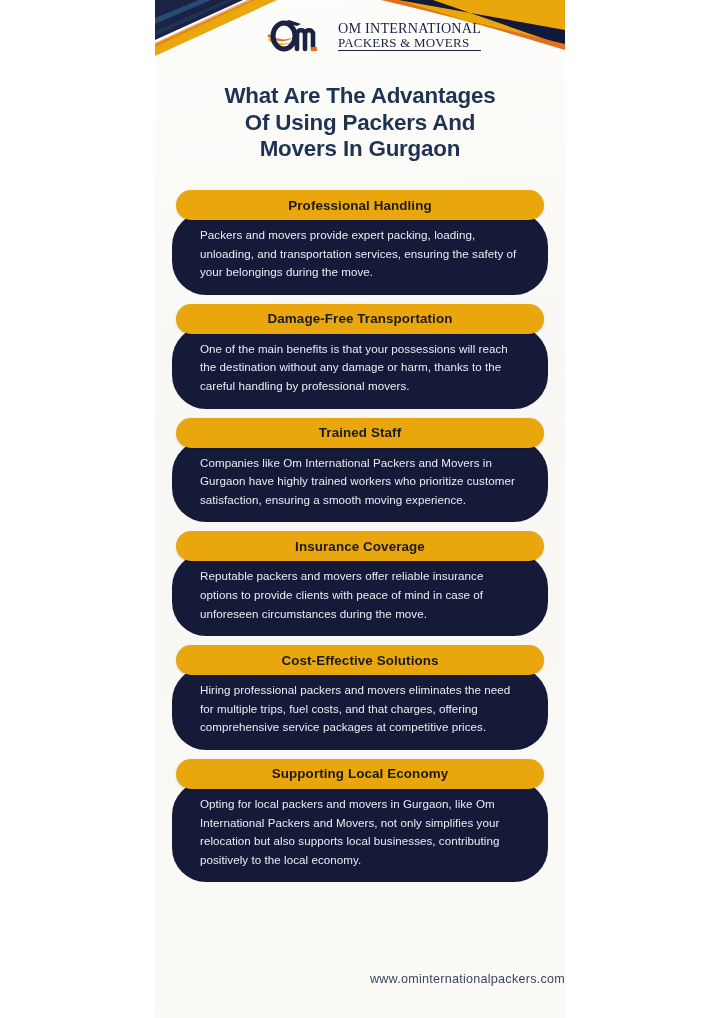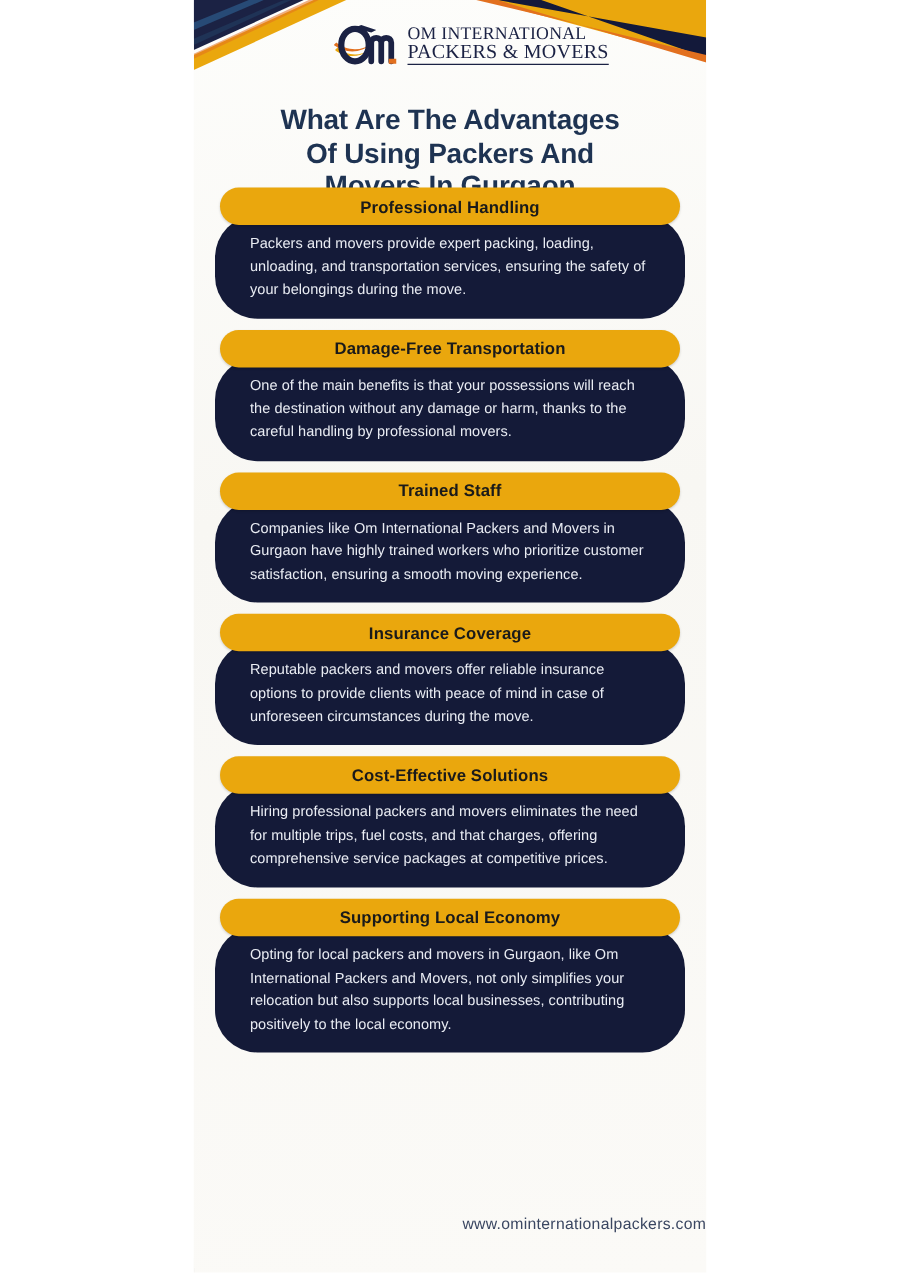--- a/index.html
+++ b/index.html
@@ -37,21 +37,21 @@
   }
   .banner svg { display: block; }
 
   
   .logo-wrap {
     position: absolute;
     left: 112px;
     top: 14px;
     display: flex;
     align-items: center;
-    gap: 7px;
+    gap: 19px;
     height: 44px;
   }
   .logo-mark {
     position: relative;
     width: 52px;
     height: 40px;
   }
   .logo-text {
     display: flex;
     flex-direction: column;
@@ -59,21 +59,21 @@
   }
   .logo-line1, .logo-line2 {
     font-family: "Liberation Serif", serif;
     color: #1b2244;
     font-weight: 400;
     letter-spacing: 0.2px;
     white-space: nowrap;
   }
   .logo-line1 { font-size: 14.2px; }
   .logo-line2 {
-    font-size: 16px;
+    font-size: 13px;
     border-bottom: 1.4px solid #1b2244;
     padding-bottom: 1px;
   }
 
   
   .heading {
     position: absolute;
     left: 0;
     top: 68px;
     width: 410px;
@@ -86,21 +86,21 @@
   }
   .heading span { display: block; text-align: center; }
 
   
   .sections {
     position: absolute;
     left: 0;
     top: 150px;
     width: 410px;
   }
-  .section { position: relative; }
+  .section { position: relative; margin-top: 40px; }
   .section + .section { margin-top: 9px; }
 
   .sec-head {
     position: relative;
     z-index: 3;
     margin: 0 auto;
     width: 368px;
     height: 30px;
     background: #eaa70d;
     border-radius: 16px;

